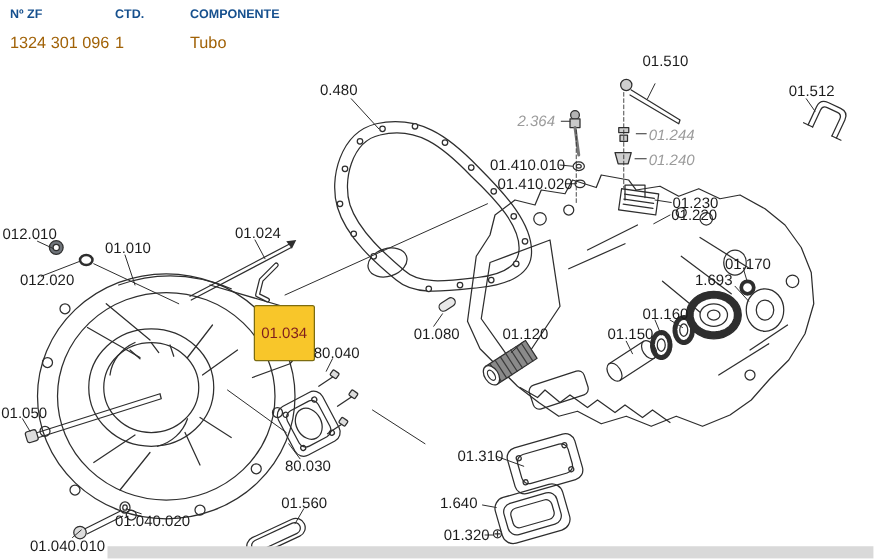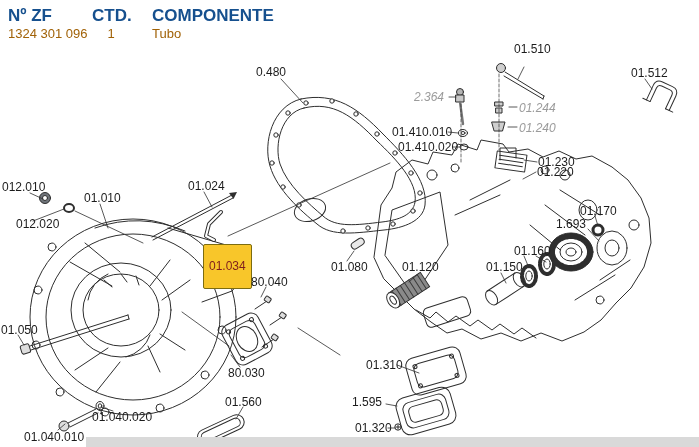--- a/index.html
+++ b/index.html
@@ -1,20 +1,20 @@
 <!DOCTYPE html>
 <html style="--header-text: #16508e; --label-text: #1c1c1c; --muted-label: #9b9b9b; --highlight-fill: #f8c62a; --highlight-border: #7c6c10; --line: #2e2e2e; --bottom-bar: #d9d9d9;"><head>
 <meta charset="utf-8">
 <style>
   html,body{margin:0;padding:0;background:#fff;}
   .screen{position:relative;width:699px;height:447px;background:#fff;overflow:hidden;
           font-family:"Liberation Sans", sans-serif;}
-  .hcell{position:absolute;font-size:17px;font-weight:bold;color:var(--header-text,#16508e);white-space:nowrap;}
+  .hcell{position:absolute;font-size:10px;font-weight:bold;color:var(--header-text,#16508e);white-space:nowrap;}
   .vcell{position:absolute;font-size:13px;color:#a16207;white-space:nowrap;}
-  .num{width:38px;text-align:center;}
+  .num{width:38px;text-align:left;}
   .plabel{position:absolute;font-size:12px;color:var(--label-text,#1c1c1c);white-space:nowrap;line-height:13px;cursor:pointer;}
   .plabel.muted{color:var(--muted-label,#9b9b9b);font-style:italic;}
   .plabel.highlight{background:var(--highlight-fill,#f8c62a);border:1px solid var(--highlight-border,#7c6c10);
                     padding:15px 5px;border-radius:2px;color:#7f1d1d;}
   .bottombar{position:absolute;left:86px;top:437px;width:613px;height:10px;background:var(--bottom-bar,#d9d9d9);}
   svg{position:absolute;left:0;top:0;}
 </style>
 </head>
 <body>
 
@@ -285,21 +285,21 @@
   <div class="plabel" style="left:225px;top:396px">01.560</div>
   <div class="plabel" style="left:331px;top:261px">01.080</div>
   <div class="plabel" style="left:402px;top:261px">01.120</div>
   <div class="plabel" style="left:486px;top:261px">01.150</div>
   <div class="plabel" style="left:514px;top:245px">01.160</div>
   <div class="plabel" style="left:556px;top:218px">1.693</div>
   <div class="plabel" style="left:580px;top:205px">01.170</div>
   <div class="plabel" style="left:538px;top:156px">01.230</div>
   <div class="plabel" style="left:537px;top:166px">01.220</div>
   <div class="plabel" style="left:366px;top:359px">01.310</div>
-  <div class="plabel" style="left:352px;top:396px">1.595</div>
+  <div class="plabel" style="left:352px;top:396px">1.640</div>
   <div class="plabel" style="left:355px;top:422px">01.320</div>
   <div class="plabel muted" style="left:414px;top:91px">2.364</div>
   <div class="plabel" style="left:392px;top:126px">01.410.010</div>
   <div class="plabel" style="left:398px;top:141px">01.410.020</div>
   <div class="plabel muted" style="left:519px;top:102px">01.244</div>
   <div class="plabel muted" style="left:519px;top:122px">01.240</div>
   <div class="plabel" style="left:514px;top:43px">01.510</div>
   <div class="plabel" style="left:631px;top:67px">01.512</div>
 
   <div class="bottombar"></div>

